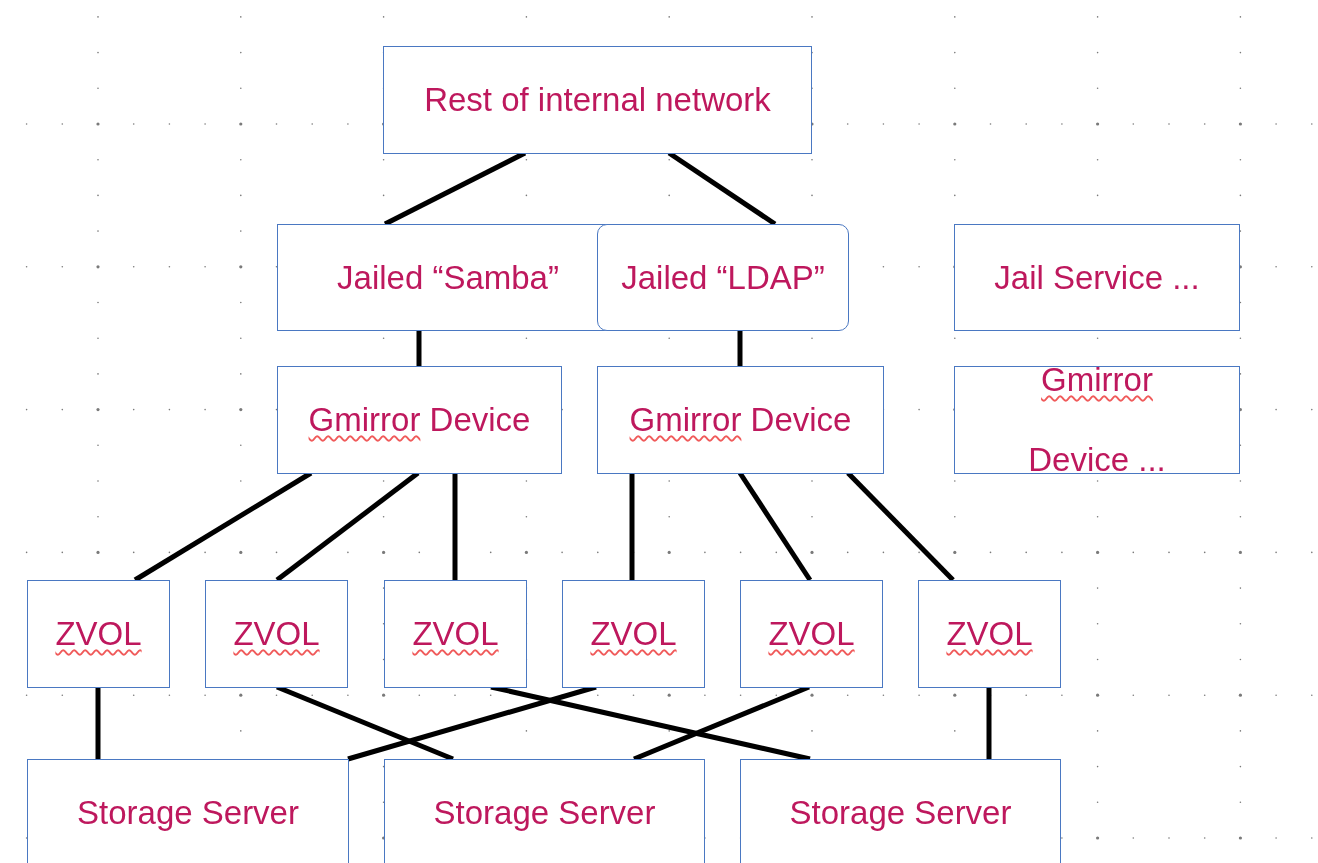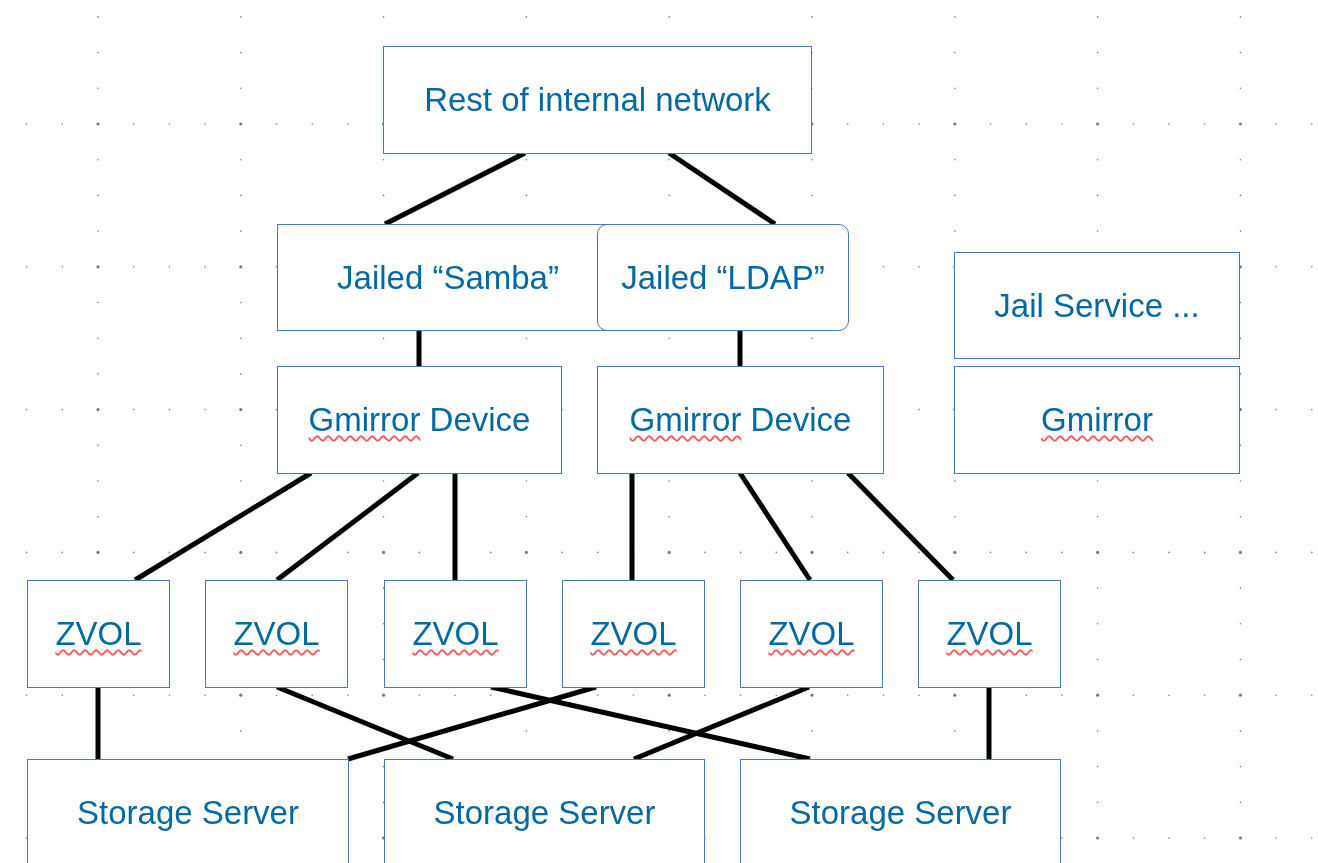--- a/index.html
+++ b/index.html
@@ -3,21 +3,21 @@
 <meta charset="utf-8">
 <style>
   html, body { margin: 0; padding: 0; background: #ffffff; }
   body { width: 1318px; height: 863px; position: relative; overflow: hidden; font-family: "Liberation Sans", sans-serif; }
   #grid { position: absolute; left: 0; top: 0; width: 1318px; height: 863px; }
   #links { position: absolute; left: 0; top: 0; width: 1318px; height: 863px; }
   .node {
     position: absolute; box-sizing: border-box;
     border: 1.5px solid #4a78c2; background: #ffffff;
     display: flex; align-items: center; justify-content: center;
-    text-align: center; color: #0369a1; font-size: 33px; line-height: 40px;
+    text-align: center; color: #be185d; font-size: 33px; line-height: 40px;
   }
   .node .lbl { white-space: pre-line; }
   .spell { text-decoration: underline wavy #f05a5a; text-decoration-thickness: 1.5px; text-underline-offset: 4px; }
 </style>
 </head>
 <body>
 
 <svg id="grid" xmlns="http://www.w3.org/2000/svg">
     <circle cx="-44.80000000000001" cy="-18.80000000000001" r="1.6" fill="#7a7a7a"></circle>
     <circle cx="-9.100000000000009" cy="-18.80000000000001" r="0.8" fill="#7a7a7a"></circle>
@@ -532,37 +532,38 @@
 <div class="node" style="left: 383px; top: 46px; width: 429px; height: 108px; border-color: rgb(74, 120, 194);">
   <span class="lbl">Rest of internal network</span>
 </div>
 
 <div class="node" style="left: 277px; top: 224px; width: 342px; height: 107px; border-color: rgb(74, 120, 194);">
   <span class="lbl">Jailed “Samba”</span>
 </div>
 <div class="node" style="left: 597px; top: 224px; width: 252px; height: 107px; border-color: rgb(74, 120, 194); border-radius: 10px;">
   <span class="lbl">Jailed “LDAP”</span>
 </div>
-<div class="node" style="left: 954px; top: 224px; width: 286px; height: 107px; border-color: rgb(74, 120, 194); margin-top: 28px;">
+<div class="node" style="left: 954px; top: 224px; width: 286px; height: 107px; border-color: rgb(74, 120, 194);">
   <span class="lbl">Jail Service ...</span>
 </div>
 
 <div class="node" style="left: 277px; top: 366px; width: 285px; height: 108px; border-color: rgb(74, 120, 194);">
   <div class="lbl">
     <div><span class="spell">Gmirror</span><span class="rest"> Device</span></div>
   </div>
 </div>
 <div class="node" style="left: 597px; top: 366px; width: 287px; height: 108px; border-color: rgb(74, 120, 194);">
   <div class="lbl">
     <div><span class="spell">Gmirror</span><span class="rest"> Device</span></div>
   </div>
 </div>
 <div class="node" style="left: 954px; top: 366px; width: 286px; height: 108px; border-color: rgb(74, 120, 194);">
   <div class="lbl">
     <div><span class="spell">Gmirror</span><span class="rest"></span></div>
+    <div>Device ...</div>
   </div>
 </div>
 
 <div class="node" style="left: 27px; top: 580px; width: 143px; height: 108px; border-color: rgb(74, 120, 194);">
   <span class="lbl spell">ZVOL</span>
 </div>
 <div class="node" style="left: 205px; top: 580px; width: 143px; height: 108px; border-color: rgb(74, 120, 194);">
   <span class="lbl spell">ZVOL</span>
 </div>
 <div class="node" style="left: 384px; top: 580px; width: 143px; height: 108px; border-color: rgb(74, 120, 194);">

